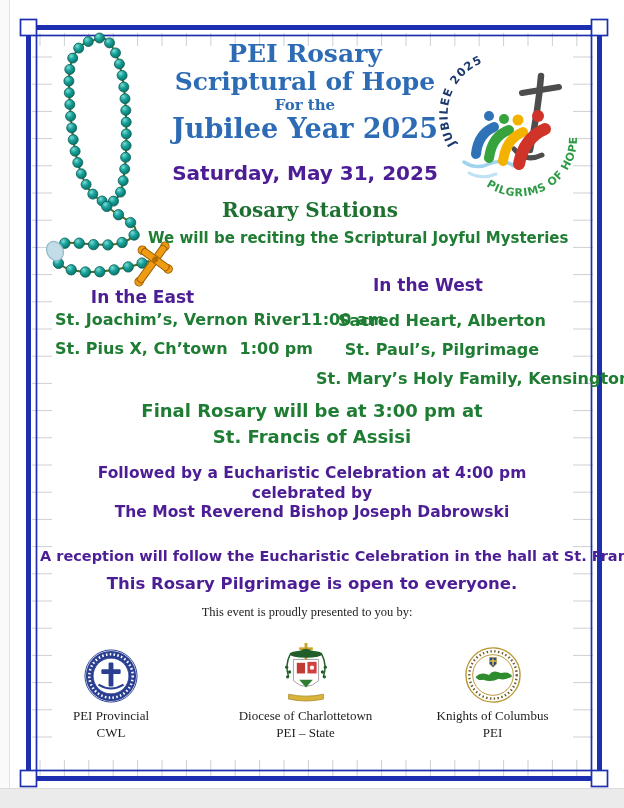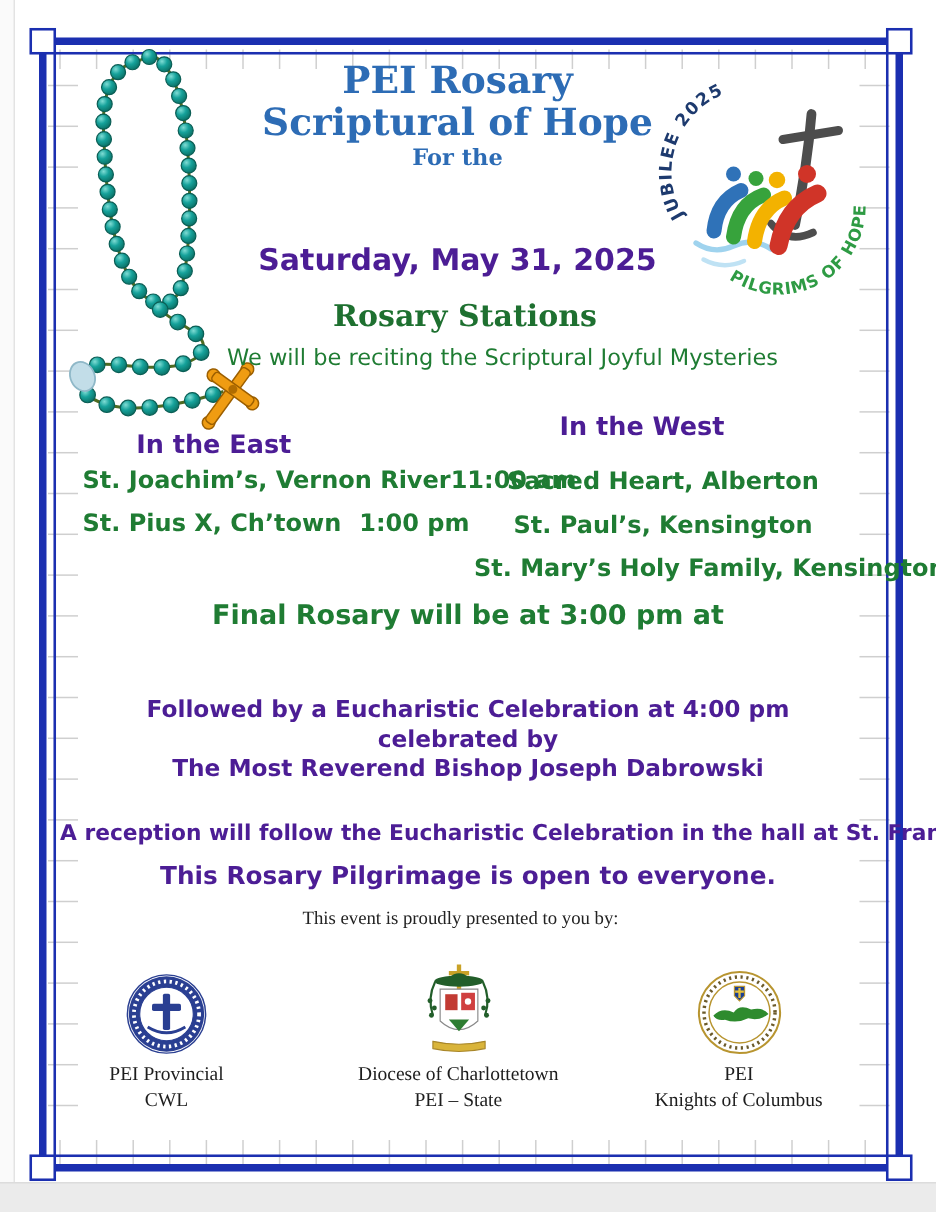--- a/index.html
+++ b/index.html
@@ -32,21 +32,21 @@
   .green-serif{font-family:"DejaVu Serif",serif;font-weight:bold;color:#1e7030;}
   .green{color:#1f7c33;}
   .black{color:#4c1d95;}
   .title-box{left:140px;top:40px;width:330px;text-align:center;}
   .t1{font-size:25px;line-height:28px;}
   .t2{font-size:25px;line-height:28px;}
   .t3{font-size:15px;line-height:18px;}
   .t4{font-size:27px;line-height:30px;}
   .date{left:140px;top:161px;width:330px;text-align:center;font-size:20px;font-weight:600;}
   .st-head{left:120px;top:198px;width:380px;text-align:center;font-size:20px;}
-  .st-sub{left:148px;top:229px;width:374px;text-align:center;font-size:15px;font-weight:400;}
+  .st-sub{left:148px;top:229px;width:374px;text-align:center;font-size:15px;font-weight:700;}
   .col-head{font-size:17px;font-weight:bold;text-align:center;}
   .east-rows{left:55px;top:310px;width:258px;}
   .east-rows .row{display:flex;justify-content:space-between;align-items:flex-start;
                   height:29px;font-size:16px;font-weight:600;}
   .west-rows{left:316px;top:311px;width:252px;text-align:center;}
   .west-rows .wrow{height:29px;font-size:16px;font-weight:600;}
   .final{left:100px;top:398px;width:424px;text-align:center;
          font-size:18px;line-height:26px;font-weight:600;}
   .celeb{left:80px;top:464px;width:464px;text-align:center;
          font-size:15.5px;line-height:19.5px;font-weight:600;}
@@ -278,20 +278,21 @@
       <circle cx="76" cy="64" r="5.5" fill="#f3b200" stroke="none"></circle>
       <path d="M 77 108 Q 82 82 103 73" stroke="#d03428" stroke-width="12"></path>
       <circle cx="96" cy="60" r="6" fill="#d03428" stroke="none"></circle>
     </g>
   </svg>
 
   <div class="abs title-box">
     <div class="blue-serif t1 nowrap">PEI Rosary</div>
     <div class="blue-serif t2 nowrap">Scriptural of Hope</div>
     <div class="blue-serif t3 nowrap">For the</div>
+    <div class="blue-serif t4 nowrap">Jubilee Year 2025</div>
   </div>
   <div class="abs date black nowrap">Saturday, May 31, 2025</div>
 
   <div class="abs st-head green-serif nowrap">Rosary Stations</div>
   <div class="abs st-sub green nowrap">We will be reciting the Scriptural Joyful Mysteries</div>
 
   <div class="abs col-head black nowrap" style="left:40px;top:287px;width:205px">In the East</div>
   <div class="abs east-rows">
     <div class="row green">
       <span class="nowrap">St. Joachim’s, Vernon River</span>
@@ -299,26 +300,27 @@
     </div>
     <div class="row green">
       <span class="nowrap">St. Pius X, Ch’town</span>
       <span class="nowrap">1:00 pm</span>
     </div>
   </div>
 
   <div class="abs col-head black nowrap" style="left:330px;top:275px;width:196px">In the West</div>
   <div class="abs west-rows">
     <div class="wrow green nowrap">Sacred Heart, Alberton</div>
-    <div class="wrow green nowrap">St. Paul’s, Kensington</div>
+    <div class="wrow green nowrap">St. Paul’s, Pilgrimage</div>
     <div class="wrow green nowrap">St. Mary’s Holy Family, Kensington</div>
   </div>
 
   <div class="abs final green">
     <div class="nowrap">Final Rosary will be at 3:00 pm at</div>
+    <div class="nowrap">St. Francis of Assisi</div>
   </div>
 
   <div class="abs celeb black">
     <div class="nowrap">Followed by a Eucharistic Celebration at 4:00 pm</div>
     <div class="nowrap">celebrated by</div>
     <div class="nowrap">The Most Reverend Bishop Joseph Dabrowski</div>
   </div>
 
   <div class="abs recep1 black nowrap">A reception will follow the Eucharistic Celebration in the hall at St. Francis</div>
   <div class="abs recep2 black nowrap">This Rosary Pilgrimage is open to everyone.</div>
@@ -378,20 +380,20 @@
         <circle cx="30" cy="30" r="28" fill="#fff" stroke="#b89530" stroke-width="1.4"></circle>
         <circle cx="30" cy="30" r="24.5" fill="none" stroke="#6b5a2a" stroke-width="2.4" stroke-dasharray="1.5 2.5"></circle>
         <circle cx="30" cy="30" r="21" fill="#ffffff" stroke="#b89530" stroke-width="1"></circle>
         <path d="M 12 32 Q 18 26 26 30 Q 30 24 38 28 Q 46 26 50 31 Q 44 36 36 34 Q 28 38 20 35 Q 14 36 12 32 Z" fill="#2e8b2e"></path>
         <path d="M 26.5 12 L 33.5 12 L 33.5 18.5 L 30 22 L 26.5 18.5 Z" fill="#1c3f94" stroke="#b89530" stroke-width="0.8"></path>
         <rect x="29.2" y="13" width="1.6" height="7" fill="#e8c23a"></rect>
         <rect x="27" y="14.8" width="6" height="1.6" fill="#e8c23a"></rect>
       </svg>
     </div>
     <div class="sp-label">
+      <div>Knights of Columbus</div>
       <div>PEI</div>
-      <div>Knights of Columbus</div>
     </div>
   </div>
 
   <div class="abs edge-left"></div>
   <div class="abs edge-bottom"></div>
 </div>
 
 </body></html>

